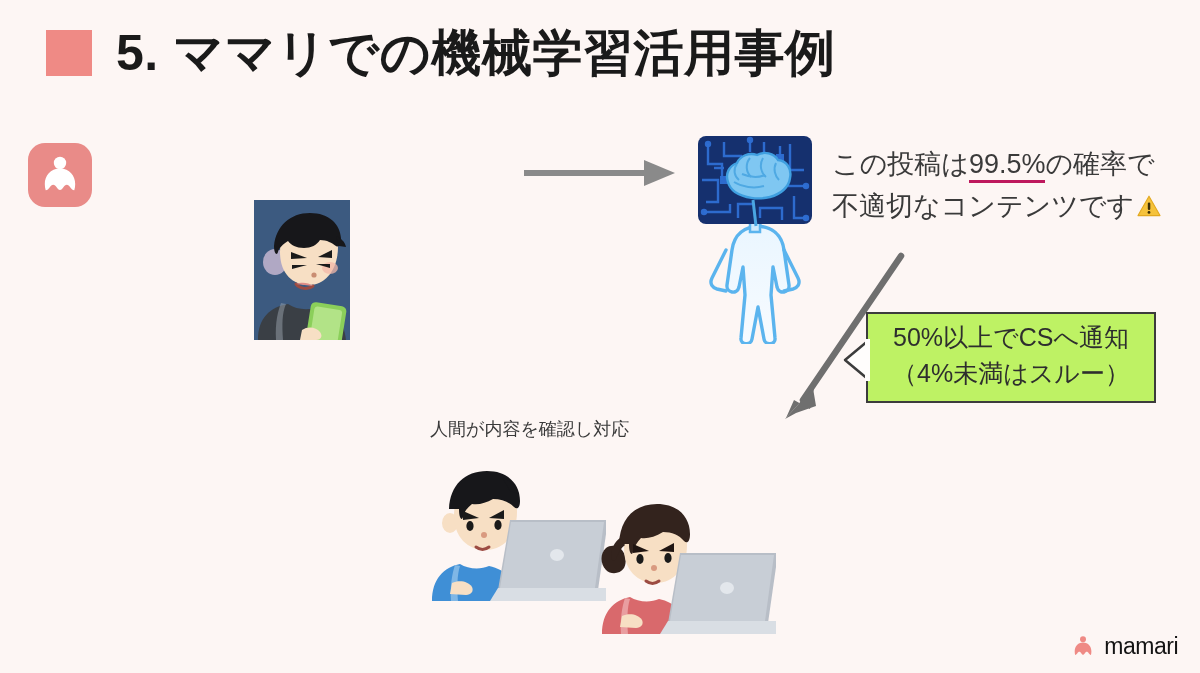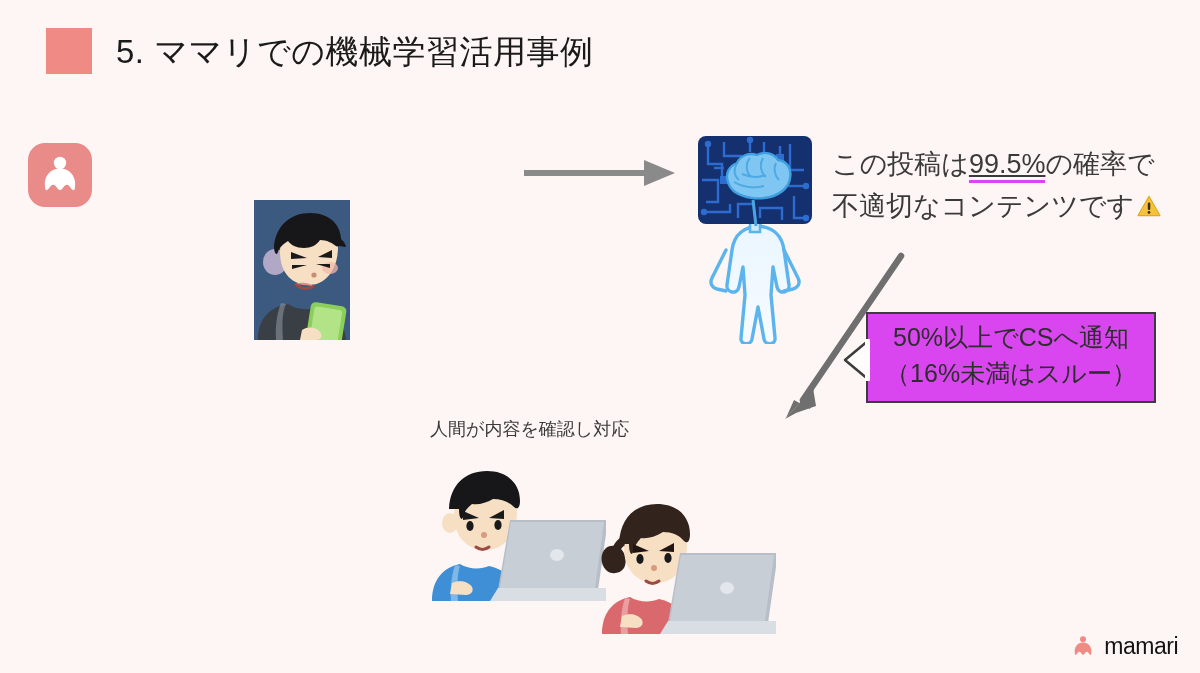--- a/index.html
+++ b/index.html
@@ -30,26 +30,26 @@
     align-items: center;
     gap: 24px;
   }
   .title-bullet {
     width: 46px;
     height: 46px;
     background: #ef8a85;
     flex: none;
   }
   .title-text {
-    font-size: 33px;
+    font-size: 50px;
     line-height: 1;
     color: #1a1a1a;
     letter-spacing: 0.5px;
     white-space: nowrap;
-    font-weight: 400;
+    font-weight: 700;
   }
 
   
   .app-icon {
     position: absolute;
     left: 28px;
     top: 143px;
     width: 64px;
     height: 64px;
     border-radius: 17px;
@@ -98,23 +98,22 @@
   .verdict {
     position: absolute;
     left: 832px;
     top: 144px;
     font-size: 27px;
     line-height: 1.55;
     color: #3a3a3a;
     white-space: nowrap;
   }
   .verdict .hl {
-    border-bottom: 3px solid #d946ef;
+    border-bottom: 3px solid #be185d;
     padding-bottom: 1px;
-    text-decoration: underline;
   }
   .warn-emoji {
     display: inline-block;
     width: 26px;
     height: 26px;
     vertical-align: -4px;
     margin-left: 2px;
   }
 
   
@@ -127,21 +126,21 @@
   }
 
   
   .callout {
     position: absolute;
     left: 866px;
     top: 312px;
     width: 290px;
     box-sizing: border-box;
     border: 2.5px solid #3c3c3c;
-    background: #d946ef;
+    background: #bef264;
     padding: 6px 10px 10px;
     text-align: center;
     font-size: 25px;
     line-height: 1.42;
     color: #2e2e2e;
     white-space: nowrap;
   }
   .callout-tail {
     position: absolute;
     left: -25px;
@@ -340,21 +339,21 @@
   </div>
 
   <div class="callout">
     <span class="callout-tail">
       <svg width="27" height="44" viewBox="0 0 27 44" aria-hidden="true">
         <path d="M26 2L2 22l24 20" fill="#fffdfc" stroke="#3c3c3c" stroke-width="2.5" stroke-linejoin="round"></path>
         <rect x="22" y="1" width="6" height="42" fill="#fffdfc"></rect>
       </svg>
     </span>
     <div>50%以上でCSへ通知</div>
-    <div>（16%未満はスルー）</div>
+    <div>（4%未満はスルー）</div>
   </div>
 
   <div class="caption">人間が内容を確認し対応</div>
 
   <div class="worker-a">
     <svg width="176" height="136" viewBox="0 0 176 136" aria-hidden="true">
 
       <ellipse cx="20" cy="58" rx="8" ry="10" fill="#f7dfc4"></ellipse>
 
       <path d="M24 50c0-22 14-36 33-36 18 0 30 13 30 33 0 23-13 38-31 38-19 0-32-13-32-35z" fill="#f7dfc4"></path>

